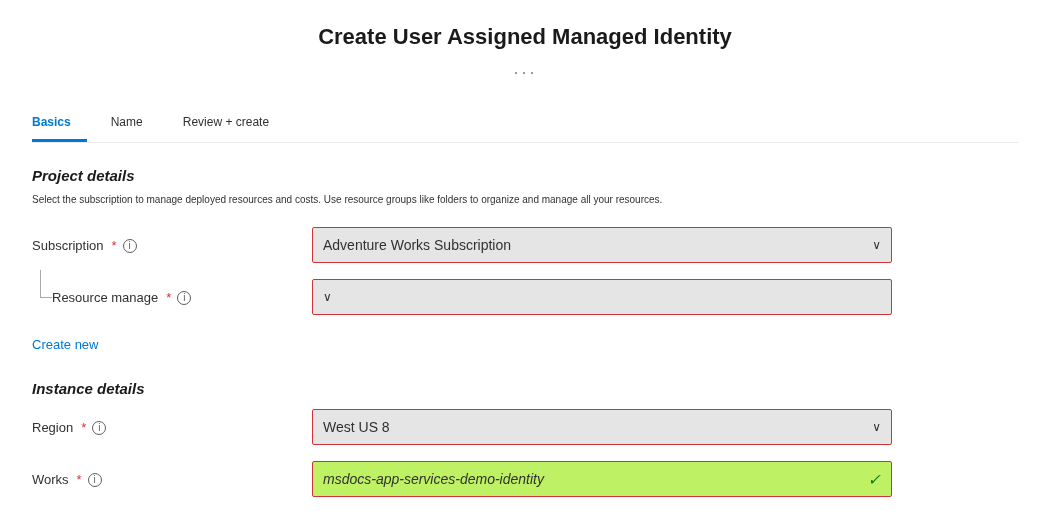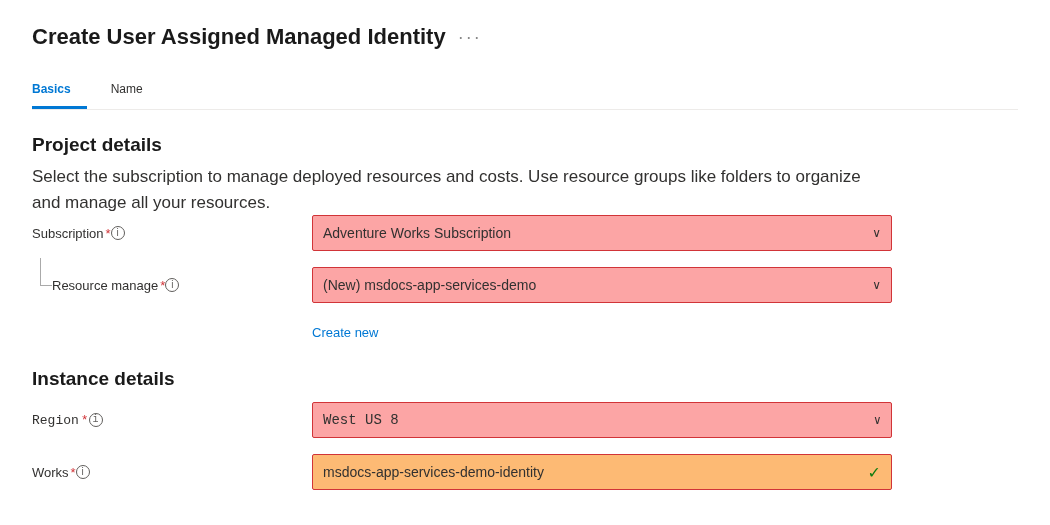--- a/index.html
+++ b/index.html
@@ -8,20 +8,21 @@
       font-size: 14px;
       background: #fff;
       color: #323130;
       padding: 24px 32px;
     }
     .page-title-row {
       display: flex;
       align-items: center;
       gap: 12px;
       margin-bottom: 24px;
+      flex-direction: column;
     }
     .page-title {
       font-size: 22px;
       font-weight: 600;
       color: #1a1a1a;
     }
     .page-title-dots {
       color: #888;
       font-size: 18px;
       letter-spacing: 2px;
@@ -40,44 +41,47 @@
       cursor: pointer;
       position: relative;
       border-bottom: 3px solid transparent;
     }
     .tab.active {
       color: #0078d4;
       border-bottom: 3px solid #0078d4;
       font-weight: 600;
     }
     .section-title {
-      font-size: 19px;
+      font-size: 15px;
       font-weight: 700;
       color: #1a1a1a;
       margin-bottom: 8px;
+      font-style: italic;
     }
     .section-desc {
-      font-size: 17px;
-      color: #323130;
+      font-size: 10px;
+      color: #323130;
+      margin-bottom: 20px;
       line-height: 1.5;
       max-width: 850px;
     }
     .form-section {
       margin-bottom: 28px;
     }
     .form-row {
       display: flex;
       align-items: center;
       margin-bottom: 16px;
     }
     .form-label-col {
       width: 280px;
       min-width: 280px;
       display: flex;
-      align-items: flex-start;
+      align-items: flex-end;
+      gap: 6px;
       font-size: 13px;
       color: #323130;
     }
     .form-label-col.indented {
       padding-left: 20px;
       position: relative;
     }
     .form-label-col.indented::before {
       content: '';
       position: absolute;
@@ -119,69 +123,70 @@
     }
     .select-box {
       width: 100%;
       height: 36px;
       border: 1.5px solid #d13438;
       border-radius: 2px;
       display: flex;
       align-items: center;
       justify-content: space-between;
       padding: 0 10px;
-      background: #fca5a5;
+      background: #e5e5e5;
       cursor: pointer;
       font-size: 14px;
       color: #323130;
     }
     .select-box .chevron {
       color: #323130;
       font-size: 12px;
     }
     .text-input {
       width: 100%;
       height: 36px;
       border: 1.5px solid #d13438;
       border-radius: 2px;
       padding: 0 10px;
       font-size: 14px;
       color: #323130;
       display: flex;
       align-items: center;
       justify-content: space-between;
-      background: #fdba74;
+      background: #bef264;
+      font-style: italic;
     }
     .create-new-link {
       font-size: 13px;
       color: #0078d4;
       cursor: pointer;
       margin-top: 6px;
       display: inline-block;
-      margin-left: 280px;
     }
     .check-icon {
       color: #107c10;
       font-size: 16px;
     }
     .instance-section {
       margin-top: 24px;
     }
   </style>
 </head>
 <body>
 
 <div class="page-title-row">
   <h1 class="page-title">Create User Assigned Managed Identity</h1>
   <span class="page-title-dots">···</span>
 </div>
 
 <div class="tabs">
   <div class="tab active">Basics</div>
   <div class="tab">Name</div>
+  <div class="tab">Review + create</div>
 </div>
 
 <div class="form-section">
   <div class="section-title">Project details</div>
   <div class="section-desc">Select the subscription to manage deployed resources and costs. Use resource groups like folders to organize and manage all your resources.</div>
 
   
   <div class="form-row">
     <div class="form-label-col">
       <span>Subscription</span>
@@ -198,34 +203,33 @@
 
   
   <div class="form-row">
     <div class="form-label-col indented">
       <span>Resource manage</span>
       <span class="required-star">*</span>
       <span class="info-icon">i</span>
     </div>
     <div class="form-control-col">
       <div class="select-box">
-        <span>(New) msdocs-app-services-demo</span>
         <span class="chevron">∨</span>
       </div>
     </div>
   </div>
 
   
   <div class="create-new-link">Create new</div>
 </div>
 
 <div class="form-section instance-section">
   <div class="section-title">Instance details</div>
 
-  <div class="form-row" style="margin-top:12px;font-family:Liberation Mono, monospace;">
+  <div class="form-row" style="margin-top:12px;">
     <div class="form-label-col">
       <span>Region</span>
       <span class="required-star">*</span>
       <span class="info-icon">i</span>
     </div>
     <div class="form-control-col">
       <div class="select-box">
         <span>West US 8</span>
         <span class="chevron">∨</span>
       </div>

